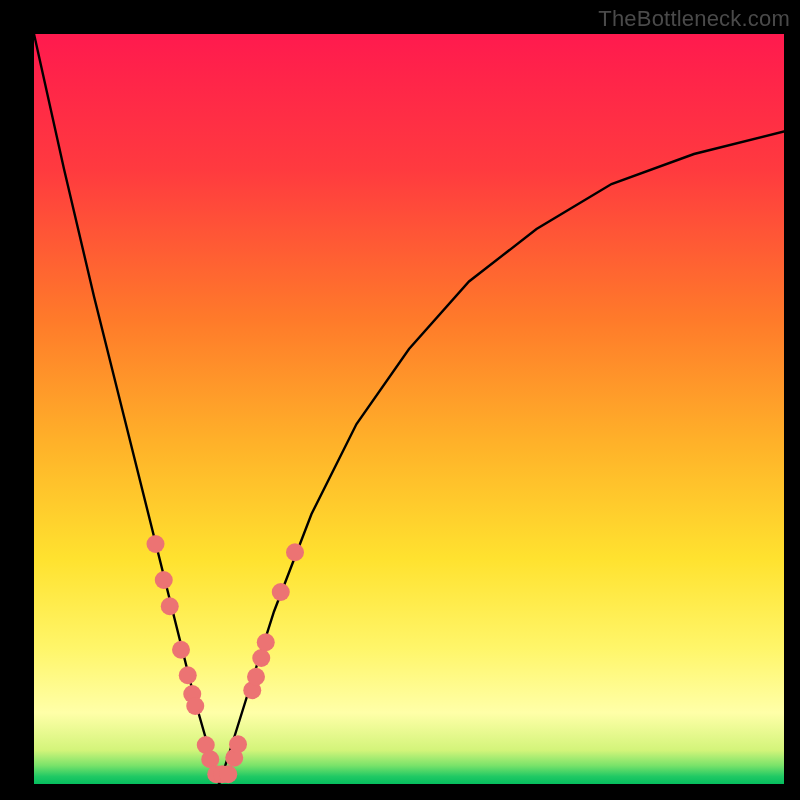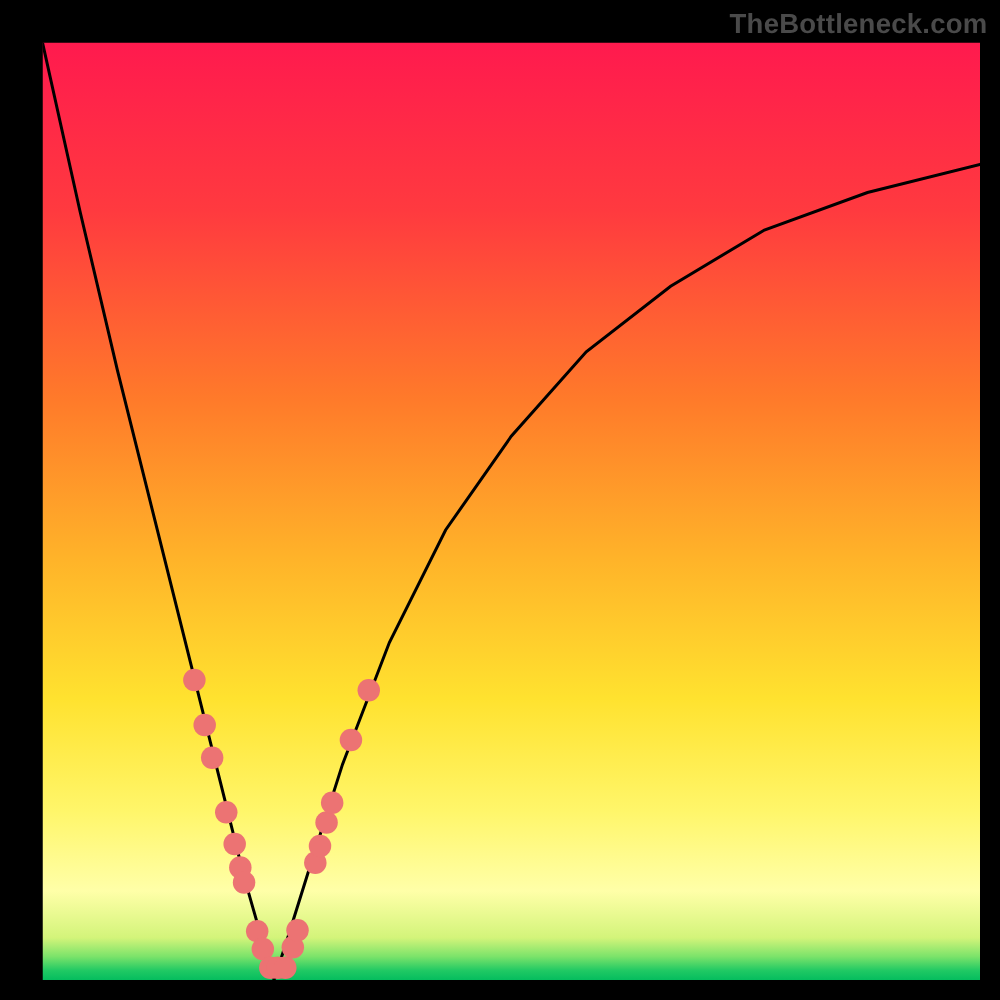--- a/index.html
+++ b/index.html
@@ -26,21 +26,21 @@
     width: 750px;
     height: 750px;
     
   }
   .watermark {
     position: absolute;
     top: 6px;
     right: 10px;
     color: #4a4a4a;
     font-size: 22px;
-    font-weight: 700;
+    font-weight: 400;
     letter-spacing: 0.2px;
   }
   svg {
     position: absolute;
     left: 0;
     top: 0;
   }
 </style>
 </head>
 <body>

